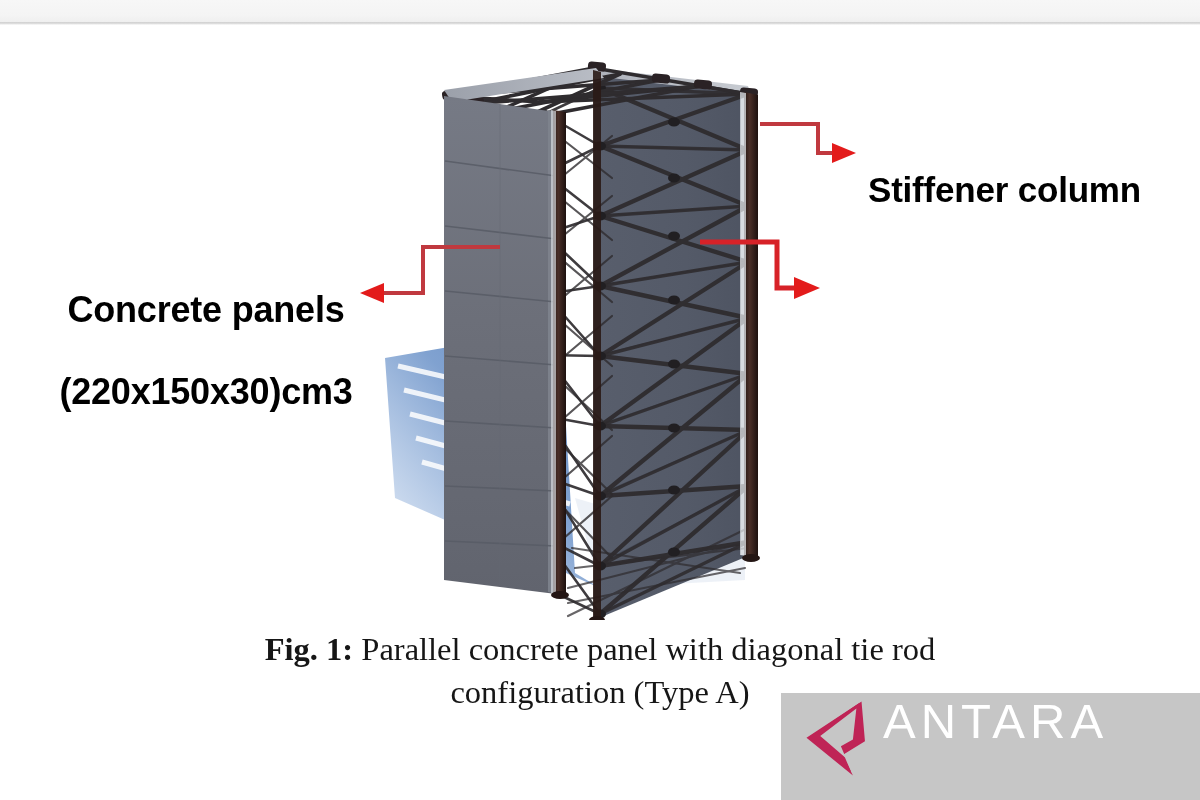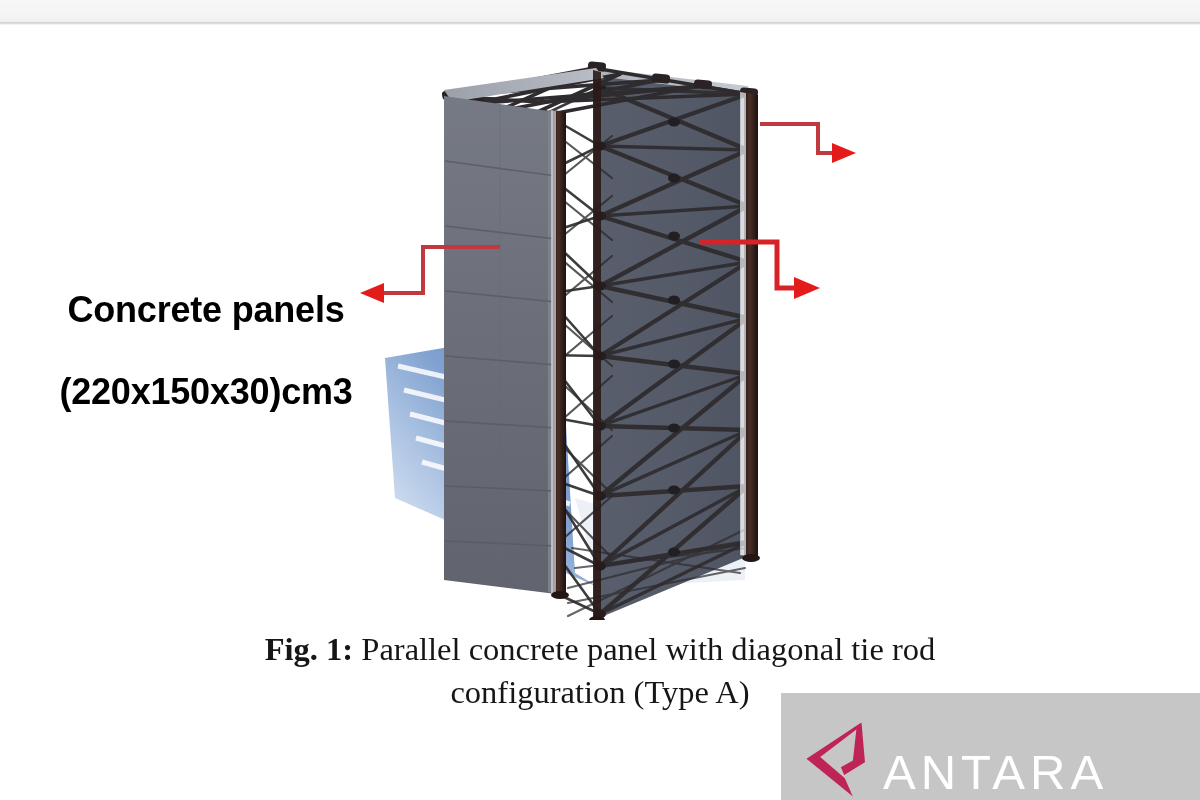--- a/index.html
+++ b/index.html
@@ -76,21 +76,21 @@
   .caption .cap-fig {
     font-weight: bold;
   }
 
   
   .watermark {
     position: absolute;
     left: 781px; top: 693px;
     width: 419px; height: 107px;
     background: #c6c6c6;
-    display: flex; align-items: flex-end;
+    display: flex; align-items: flex-start;
     overflow: hidden;
   }
   .wm-logo {
     width: 86px; height: 86px;
     margin-left: 10px;
     flex: none;
   }
   .wm-text {
     margin-left: 6px;
     color: #ffffff;
@@ -380,20 +380,23 @@
         <polygon points="820,260 794,249 794,271" fill="#e31b1b"></polygon>
       </g>
     </svg>
   </div>
 
   <div class="annot annot-left">
     <div>Concrete panels</div>
     <div>(220x150x30)cm3</div>
   </div>
 
+  <div class="annot annot-stiffener">
+    <div>Stiffener column</div>
+  </div>
 
   <div class="annot annot-tierods">
   </div>
 
   <div class="caption">
     <div>
       <span class="cap-fig">Fig. 1:</span><span> Parallel concrete panel with diagonal tie rod</span>
     </div>
     <div>configuration (Type A)</div>
   </div>

